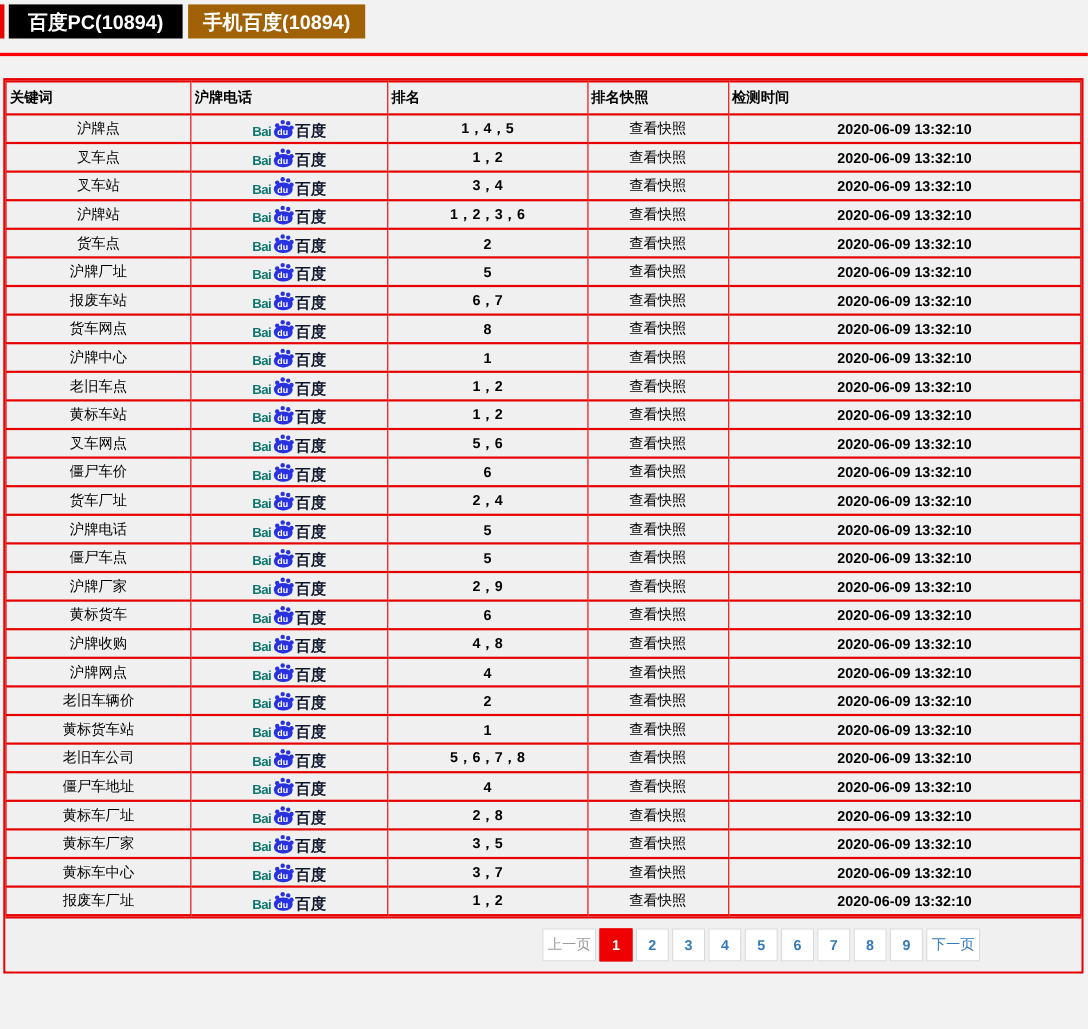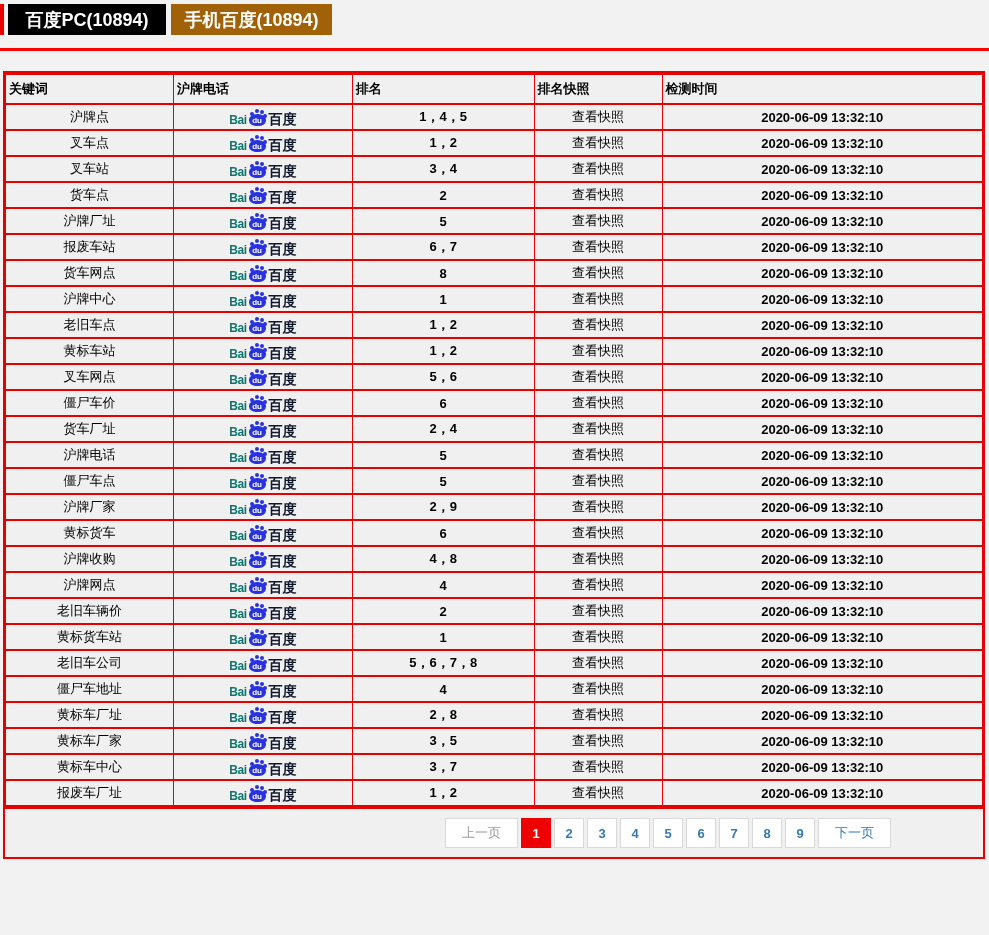--- a/index.html
+++ b/index.html
@@ -39,21 +39,21 @@
   .paw-du { position: absolute; bottom: 1px; left: 1px; width: 17px; text-align: center;
             color: #fff; font-size: 8px; font-weight: bold; }
   .bd-cn { color: #0f172a; font-weight: bold; font-size: 14px; margin-left: 1px; }
   
   .pagination { border-top: 2px solid #e60000; height: 50px; display: flex; align-items: center;
                 justify-content: flex-end; padding-right: 92px; gap: 3px; background: #f0f0f0; }
   .page-btn { display: inline-flex; align-items: center; justify-content: center;
               min-width: 30px; height: 30px; padding: 0 8px; background: #fff;
               border: 1px solid #d9d9d9; color: #337ab7; font-size: 13px; font-weight: bold;
               cursor: pointer; text-decoration: none; }
-  .page-btn.nav { font-weight: normal; padding: 0 16px; }
+  .page-btn.nav { font-weight: normal; padding: 0 4px; }
   .page-btn.prev { color: #9a9a9a; }
   .page-btn.active { background: #ee0000; border-color: #ee0000; color: #fff; }
 </style>
 </head>
 <body>
 
 <div class="tabs">
   <div class="tab-accent"></div>
   <div class="tab tab-black">百度PC(10894)</div>
   <div class="tab tab-red">手机百度(10894)</div>
@@ -143,20 +143,42 @@
               <span class="bd-cn">百度</span>
             </span>
           </td>
           <td class="rank">3，4</td>
           <td class="snap">
             <span>查看快照</span>
           </td>
           <td class="time">2020-06-09 13:32:10</td>
         </tr>
 
+        <tr>
+          <td>沪牌站</td>
+          <td>
+            <span class="baidu-logo">
+              <span class="bd-bai">Bai</span>
+              <span class="paw">
+                <i class="toe t1"></i>
+                <i class="toe t2"></i>
+                <i class="toe t3"></i>
+                <i class="toe t4"></i>
+                <span class="paw-pad"></span>
+                <span class="paw-du">du</span>
+              </span>
+              <span class="bd-cn">百度</span>
+            </span>
+          </td>
+          <td class="rank">1，2，3，6</td>
+          <td class="snap">
+            <span>查看快照</span>
+          </td>
+          <td class="time">2020-06-09 13:32:10</td>
+        </tr>
 
         <tr>
           <td>货车点</td>
           <td>
             <span class="baidu-logo">
               <span class="bd-bai">Bai</span>
               <span class="paw">
                 <i class="toe t1"></i>
                 <i class="toe t2"></i>
                 <i class="toe t3"></i>

